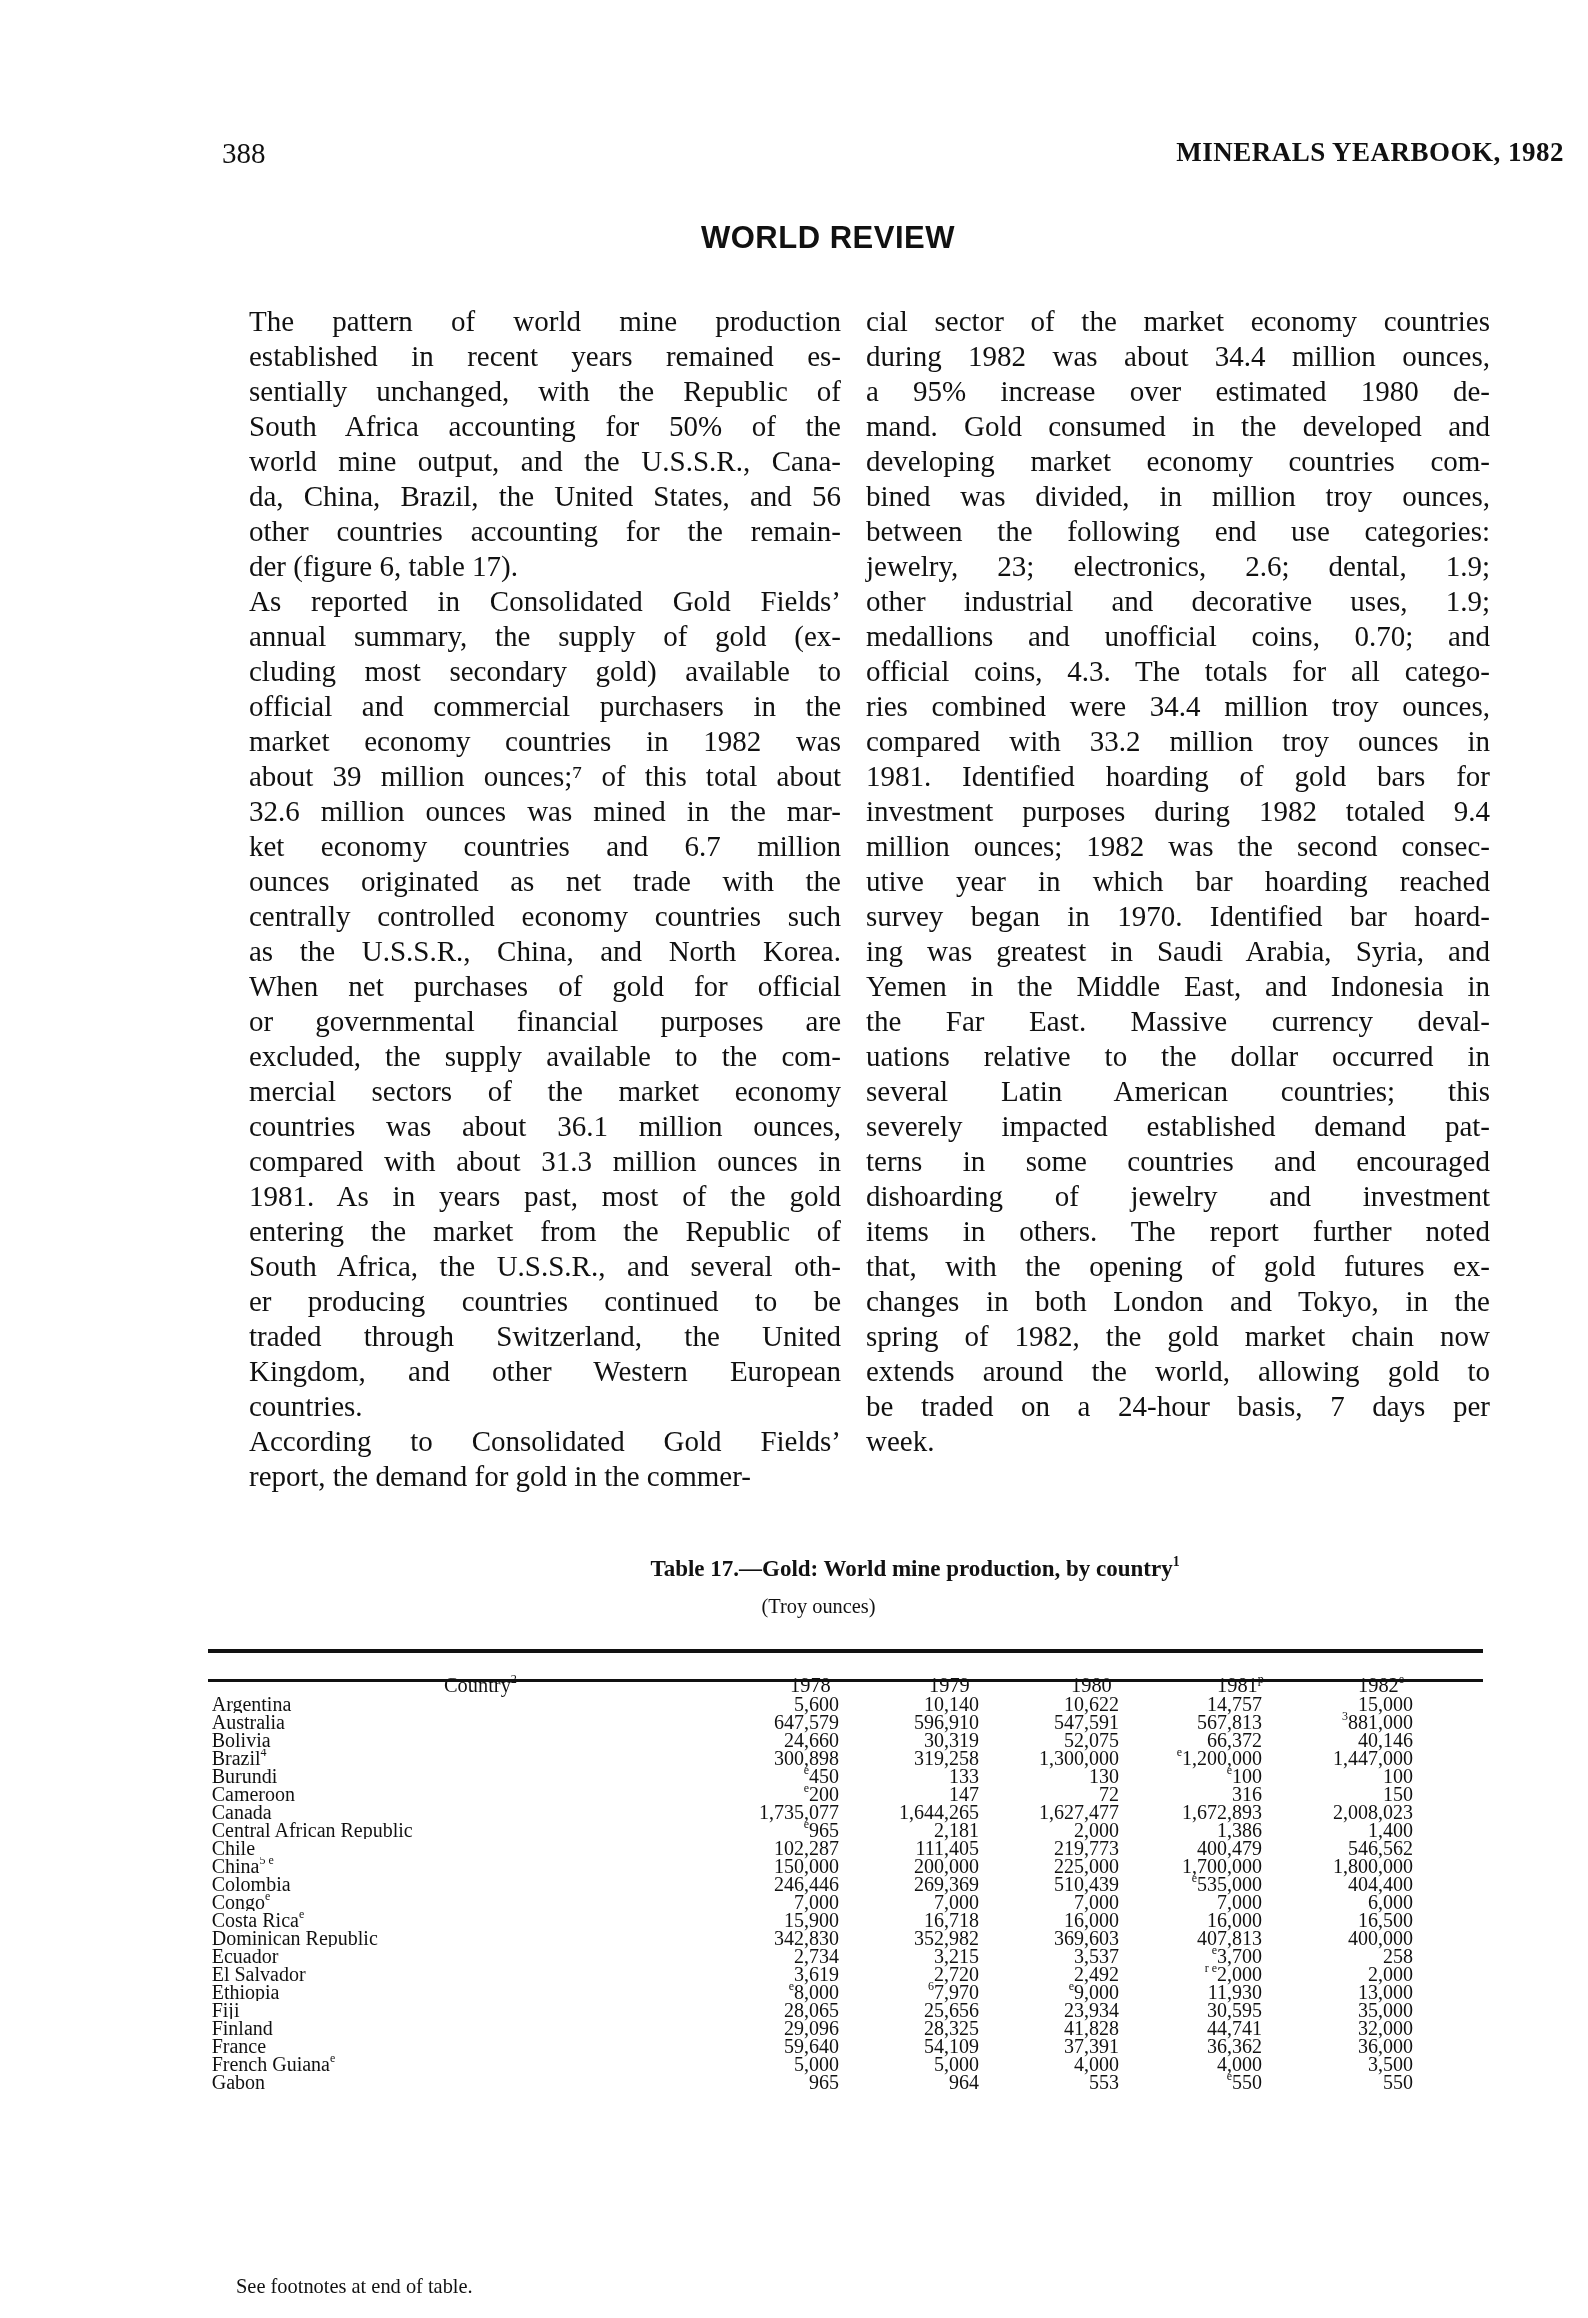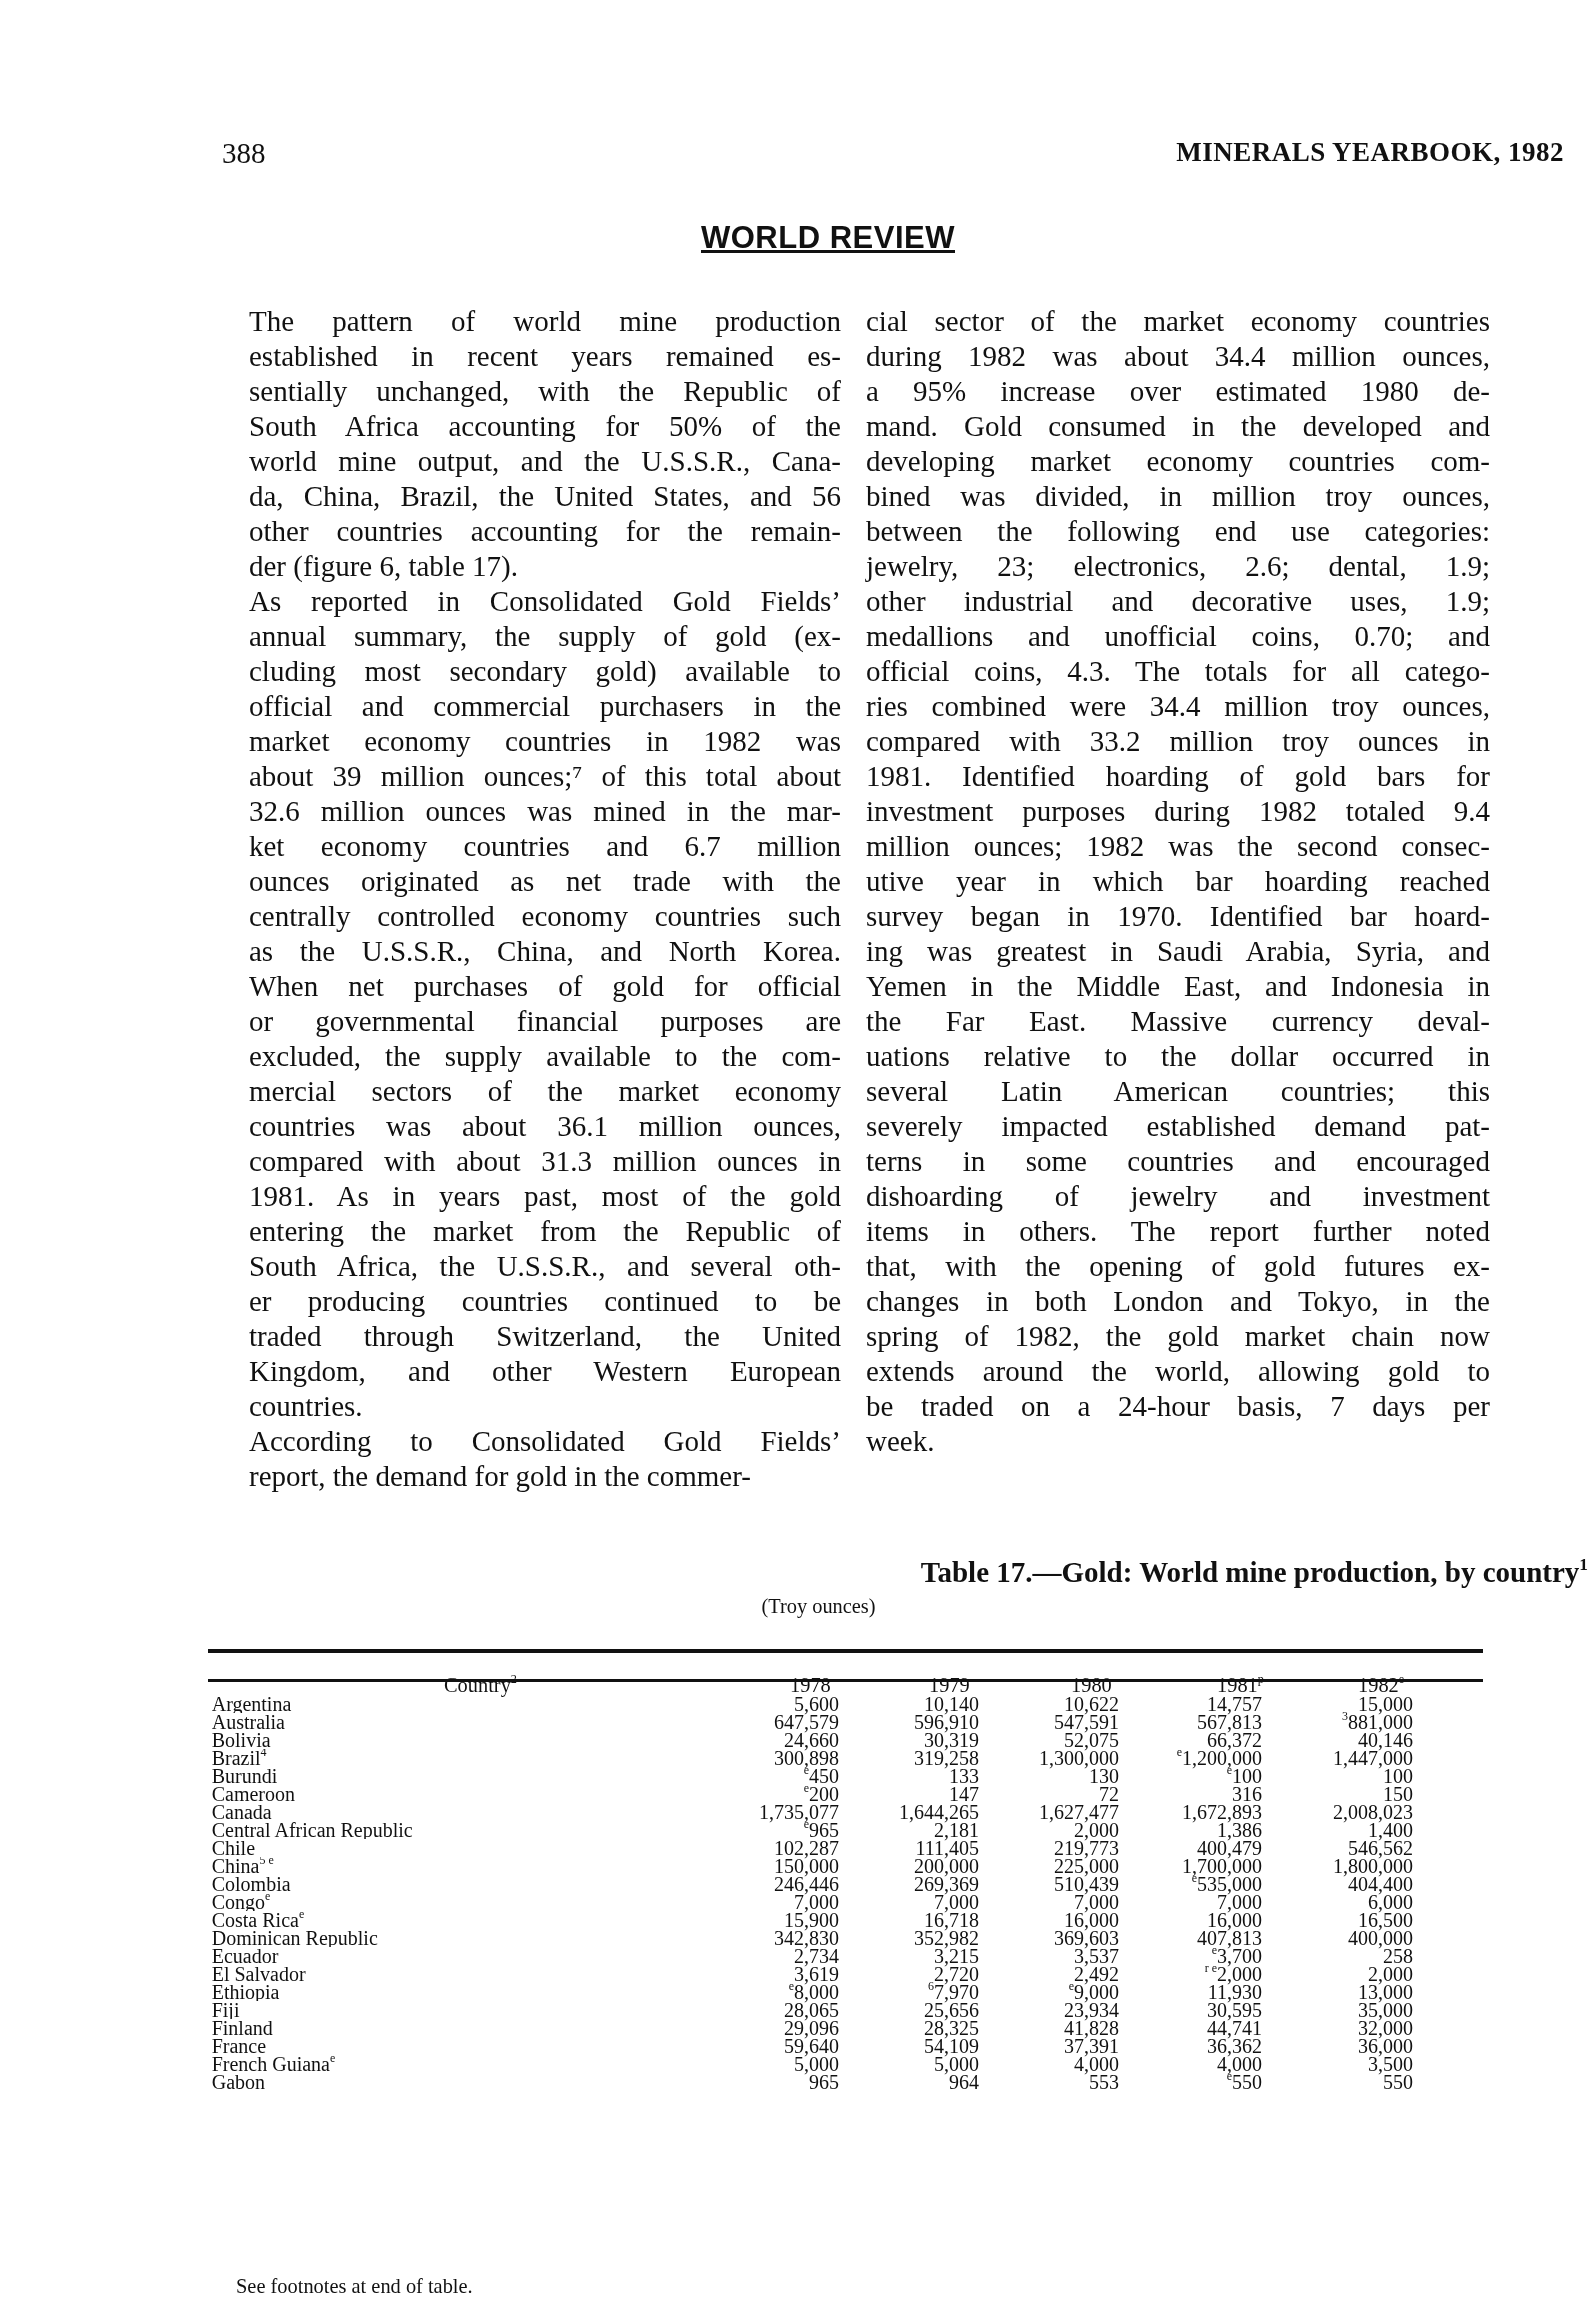--- a/index.html
+++ b/index.html
@@ -4,31 +4,31 @@
   <style>
     html, body { margin: 0; padding: 0; background: #ffffff; }
     body {
       width: 1588px; height: 2528px; position: relative; overflow: hidden;
       font-family: "Liberation Serif", "DejaVu Serif", serif; color: #111111;
     }
     .page-num { position: absolute; left: 222px; top: 137px; font-size: 29px; }
     .running-head { position: absolute; left: 0; width: 1564px; top: 137px; text-align: right; font-size: 27px; font-weight: bold; letter-spacing: 0.5px; padding-left: 0; }
     .running-head span { display: inline-block; margin-left: 176px; }
     .section-title { position: absolute; left: 0; width: 1588px; top: 220px; text-align: center; font-family: "Liberation Sans", "DejaVu Sans", sans-serif; font-weight: bold; font-size: 31px; letter-spacing: 0.5px; }
-    .section-title span { display: inline-block; margin-left: 68px; text-decoration: underline; }
+    .section-title span { display: inline-block; margin-left: 68px; }
     .col { position: absolute; top: 304px; width: 624px; font-size: 29px; line-height: 35px; text-align: justify; }
     .col-left { left: 217px; }
     .col-right { left: 866px; }
     .col p { margin: 0; text-indent: 0; }
     .col p.indent { text-indent: 32px; }
     .col p .line { display: block; text-align: justify; text-align-last: justify; }
     .col p .line.last { text-align-last: left; }
     sup { font-size: 0.6em; line-height: 0; position: relative; top: -0.1em; vertical-align: super; }
 
-    .table-title { position: absolute; left: 0; width: 1588px; top: 1556px; text-align: right; font-size: 29px; font-weight: bold; }
+    .table-title { position: absolute; left: 0; width: 1588px; top: 1556px; text-align: center; font-size: 23px; font-weight: bold; }
     .table-title span { display: inline-block; margin-left: 121px; }
     .table-units { position: absolute; left: 0; width: 1588px; top: 1595px; text-align: center; font-size: 20.4px; }
     .table-units span { display: inline-block; margin-left: 49px; }
 
     .rule { position: absolute; left: 208px; width: 1275px; background: #111; }
     .rule-top { top: 1649px; height: 3.7px; }
     .rule-mid { top: 1679px; height: 3.2px; }
 
     .thead { position: absolute; top: 1653px; left: 208px; width: 1275px; height: 25.5px; font-size: 20.4px; margin-top: 20px; }
     .th { position: absolute; top: 1.4px; }

